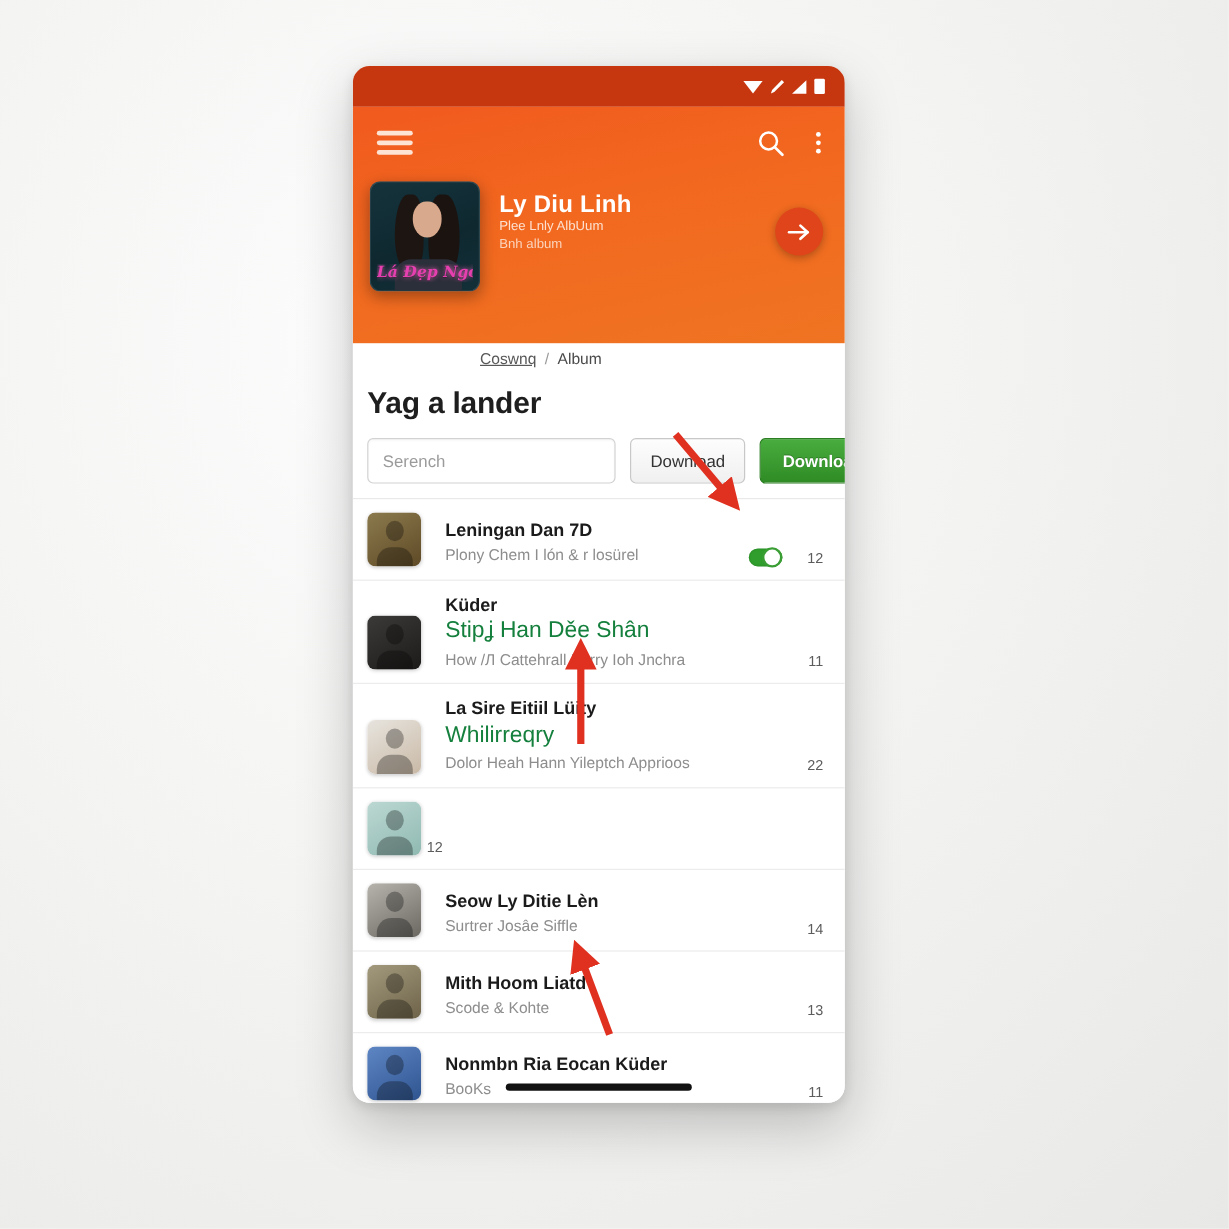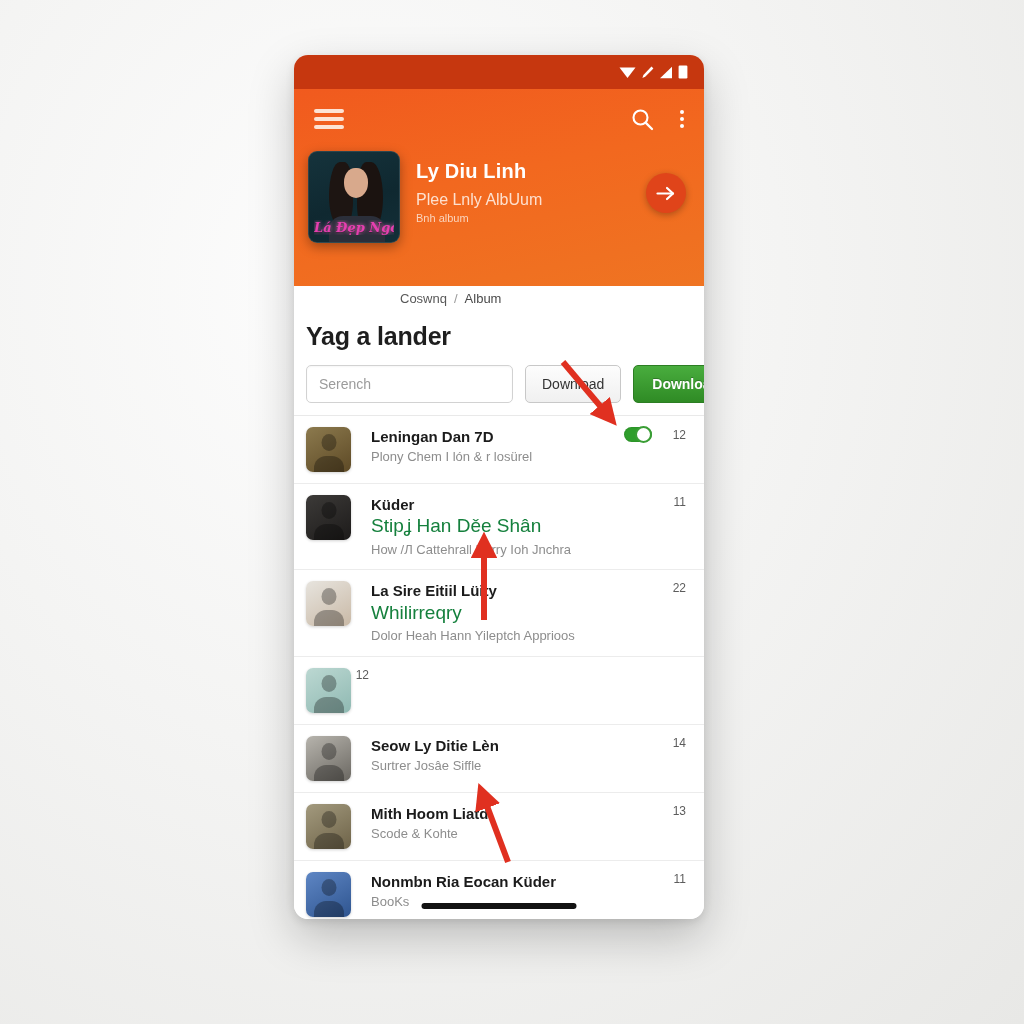--- a/index.html
+++ b/index.html
@@ -86,40 +86,40 @@
   #album-art .body  { position:absolute; left:20px; bottom:0; width:56px; height:26px; background:#2b2f3a; border-radius:14px 14px 0 0; }
   #album-art .script{
     position:absolute; left:5px; right:5px; bottom:7px;
     text-align:center; font-family:"DejaVu Serif", serif;
     font-style: italic; font-weight:bold; font-size:13px;
     color:#e63fb0; text-shadow: 0 0 4px rgba(255,110,200,.85), 0 1px 1px rgba(0,0,0,.5);
     white-space: nowrap; overflow: hidden;
   }
   #header-text { padding-left: 16px; padding-top: 9px; flex: 1 1 auto; min-width: 0;}
   #hdr-title { font-size: 20px; font-weight: bold; color: #ffffff; letter-spacing:.2px; }
-  #hdr-sub1  { font-size: 16px; color: #fde0cf; margin-top: 8px; }
+  #hdr-sub1  { font-size: 11px; color: #fde0cf; margin-top: 0; }
   #hdr-sub2  { font-size: 11px; color: #fbd4bd; margin-top: 3px; }
   #fab {
     width: 40px; height: 40px; border-radius: 50%;
     background: #e0441a;
     display:flex; align-items:center; justify-content:center;
     flex: 0 0 auto; margin-top: 22px;
     box-shadow: 0 2px 7px rgba(0,0,0,.28);
     cursor: pointer;
   }
 
   
   #content { background:#fff; }
   #breadcrumb {
     padding: 8px 18px 0 106px;
     font-size: 13px; color:#5a5a5a;
     display: flex; gap: 7px; align-items:center;
     margin-top: -3px;
   }
-  #breadcrumb .crumb-link { color:#585858; cursor:pointer;}
+  #breadcrumb .crumb-link { text-decoration: underline; color:#585858; cursor:pointer;}
   #breadcrumb .crumb-sep { color:#9a9a9a; }
   #breadcrumb .crumb-cur { color:#4a4a4a;}
 
   #page-title {
     font-size: 25px; font-weight: bold; color:#1e1e1e;
     padding: 16px 18px 0 12px;
     letter-spacing:-.2px;
   }
 
   #controls {
@@ -151,21 +151,21 @@
     background: linear-gradient(180deg,#49ad3e 0%, #2f8b25 100%);
     color:#fff; font-weight:bold;
     border: 1px solid #2c7e23;
     text-shadow: 0 -1px 0 rgba(0,0,0,.25);
     padding: 0 18px;
   }
 
   
   #list { border-top: 1px solid #e9e9e9; }
   .row {
-    display:flex; align-items:flex-start;
+    display:flex; align-items:flex-end;
     padding: 11px 18px 11px 12px;
     border-bottom: 1px solid #ececec;
     min-height: 66px;
     cursor: pointer;
   }
   .thumb {
     width: 45px; height: 45px; flex:0 0 auto;
     border-radius: 7px; overflow:hidden;
     position: relative;
     box-shadow: 0 1px 3px rgba(0,0,0,.18);

